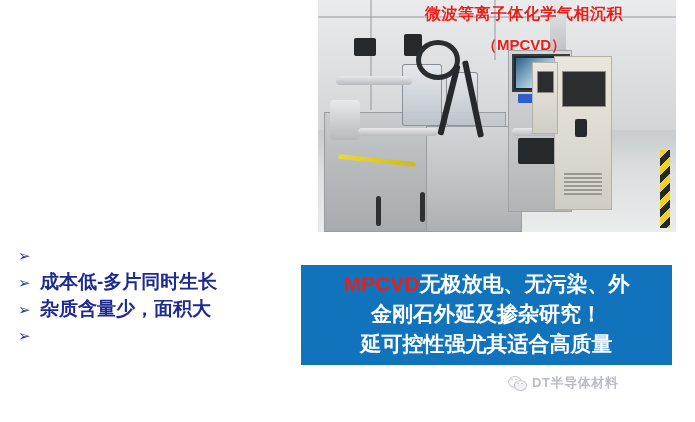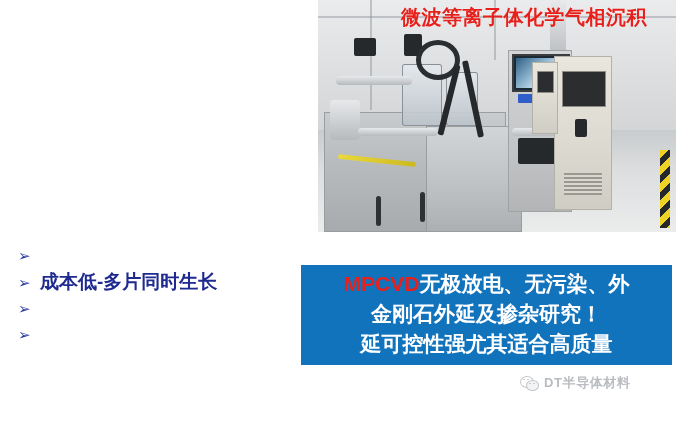--- a/index.html
+++ b/index.html
@@ -115,21 +115,21 @@
   .cab-right .vent{position:absolute;left:9px;top:116px;width:38px;height:22px;
     background:repeating-linear-gradient(180deg,#9a9890 0 2px,#d9d7ce 2px 4px);}
   .cab-mid{position:absolute;left:190px;top:50px;width:62px;height:160px;
     background:linear-gradient(180deg,#d4d6d8 0%,#c3c5c7 60%,#b2b4b6 100%);border:1px solid #a0a2a4;}
   .monitor{position:absolute;left:194px;top:54px;width:54px;height:34px;background:#1b2a33;border:2px solid #3a3d40;}
   .monitor-img{position:absolute;inset:2px;background:linear-gradient(135deg,#2f5f86,#8fb6cf 40%,#e2eef5 70%,#6f93ad);}
   .led{position:absolute;border-radius:1px;}
 
   .lbl-mpcvd1{
     position:absolute;left:76px;top:4px;width:260px;text-align:center;
-    color:#e8201c;font-weight:bold;font-size:20px;letter-spacing:.5px;
+    color:#e8201c;font-weight:bold;font-size:16px;letter-spacing:.5px;
     text-shadow:0 0 2px rgba(255,255,255,.55);white-space:nowrap;
   }
   .lbl-mpcvd2{
     position:absolute;left:76px;top:36px;width:260px;text-align:center;
     color:#e8201c;font-weight:bold;font-size:15px;
     text-shadow:0 0 2px rgba(255,255,255,.5);white-space:nowrap;
   }
   .hazard{position:absolute;right:6px;top:150px;width:10px;height:78px;
     background:repeating-linear-gradient(135deg,#efd324 0 6px,#25282b 6px 12px);}
 
@@ -155,21 +155,21 @@
     box-sizing:border-box;padding:3px 8px 5px;
   }
   .co-line{
     color:#ffffff;font-weight:bold;font-size:21px;line-height:30px;
     white-space:nowrap;letter-spacing:0px;text-align:center;
   }
   .co-red{color:#e8201c;font-weight:bold;}
 
   
   .watermark{
-    position:absolute;left:520px;top:374px;display:flex;align-items:center;gap:5px;
+    position:absolute;left:508px;top:374px;display:flex;align-items:center;gap:5px;
     color:#b9bcc0;font-size:13px;font-weight:bold;letter-spacing:.6px;white-space:nowrap;
   }
   .wechat-ico{position:relative;width:19px;height:15px;flex:0 0 19px;}
   .wechat-ico .b1,.wechat-ico .b2{position:absolute;border:1.3px solid #c3c6ca;border-radius:50%;background:transparent;}
   .wechat-ico .b1{left:0;top:0;width:12px;height:10px;}
   .wechat-ico .b2{left:6px;top:4px;width:11px;height:9px;background:#f3f4f5;}
   .wechat-ico i{position:absolute;width:1.6px;height:1.6px;border-radius:50%;background:#c3c6ca;}
 </style>
 </head>
 <body>
@@ -217,34 +217,36 @@
       <div class="dark-blk" style="left:20px;top:62px;width:12px;height:18px;"></div>
       <div class="vent"></div>
     </div>
     <div class="cab-right" style="left:214px;top:62px;width:24px;height:70px;">
       <div class="win" style="left:4px;top:8px;width:15px;height:20px;"></div>
     </div>
 
     <div class="hazard"></div>
 
     <div class="lbl-mpcvd1">微波等离子体化学气相沉积</div>
+    <div class="lbl-mpcvd2">（MPCVD）</div>
   </div>
 
   <div class="adv">
 
     <ul class="adv-list">
       <li class="adv-item">
         <span class="adv-bullet">➢</span>
       </li>
       <li class="adv-item">
         <span class="adv-bullet">➢</span>
         <span>成本低-多片同时生长</span>
       </li>
       <li class="adv-item">
         <span class="adv-bullet">➢</span>
+        <span>杂质含量少，面积大</span>
       </li>
       <li class="adv-item">
         <span class="adv-bullet">➢</span>
       </li>
     </ul>
   </div>
 
   <div class="callout">
     <div class="co-line">
       <span class="co-red">MPCVD</span><span>无极放电、无污染、外</span>

